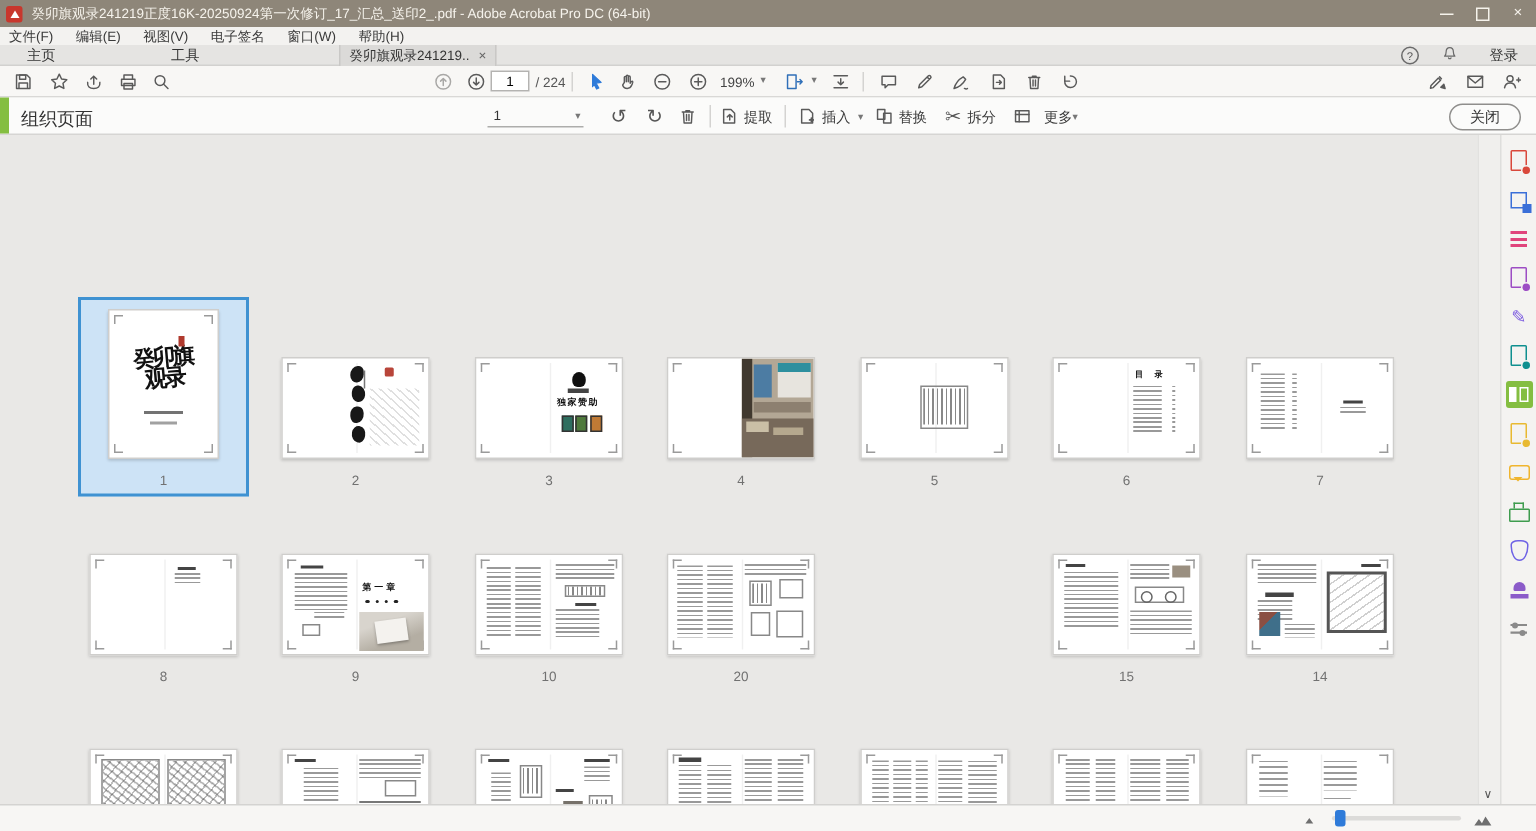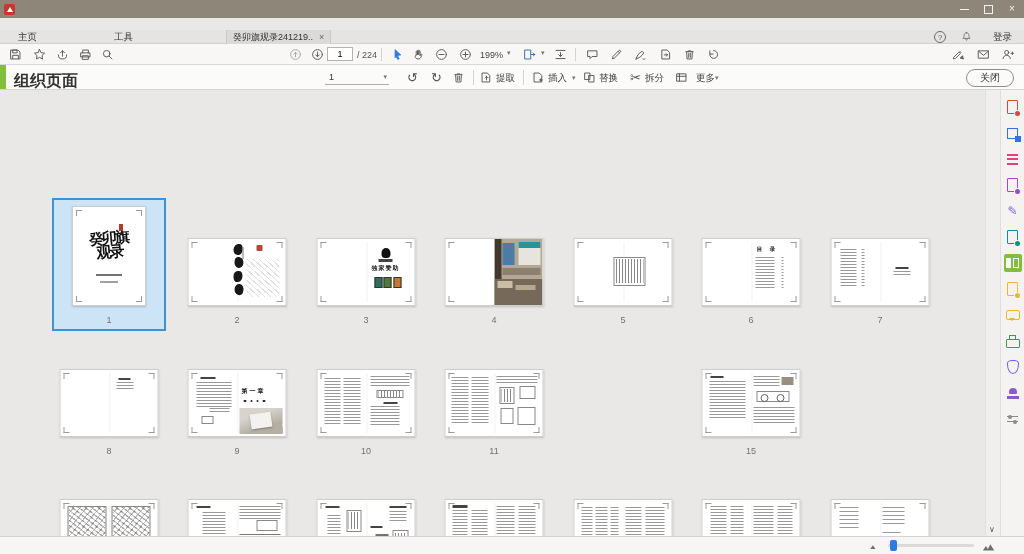--- a/index.html
+++ b/index.html
@@ -43,21 +43,21 @@
   .pageinput{position:absolute;left:327px;top:3px;width:24px;height:12px;border:1px solid #b4b3b1;
     background:#fff;font-size:9px;text-align:center;padding:0;font-family:"Liberation Sans",sans-serif}
   .pagetotal{position:absolute;left:357px;top:6px;font-size:9px;color:#555}
   .zoomtxt{position:absolute;left:480px;top:6px;font-size:9px;color:#444;cursor:pointer}
   .caret{position:absolute;top:5px;font-size:7px;color:#777;cursor:pointer}
 
   
   .orgbar{position:absolute;left:0;top:65px;width:100%;height:25px;background:#fbfbfa;
     border-bottom:1px solid #d6d5d3;box-sizing:border-box}
   .orgaccent{position:absolute;left:0;top:0;width:6px;height:100%;background:#84be41}
-  .orgtitle{position:absolute;left:14px;top:6px;font-size:16px;color:#333;font-weight:bold}
+  .orgtitle{position:absolute;left:14px;top:6px;font-size:12px;color:#333;font-weight:normal}
   .rangebox{position:absolute;left:325px;top:4px;width:64px;height:15px;border-bottom:1px solid #adadab;
     font-size:9px;color:#333;cursor:pointer}
   .rangebox .rv{position:absolute;left:4px;top:3px}
   .rangebox .caret2{position:absolute;right:2px;top:4px;font-size:7px;color:#777}
   .oi{position:absolute;top:4px;height:17px;display:flex;align-items:center;justify-content:center;cursor:pointer;
     font-size:13px;color:#555}
   .olabel{position:absolute;top:7px;font-size:9.5px;color:#3a3a3a;cursor:pointer;white-space:nowrap}
   .osep{position:absolute;top:5px;width:1px;height:15px;background:#d4d3d1}
   .closepill{position:absolute;left:966px;top:4px;width:46px;height:16px;border:1px solid #8f8e8c;border-radius:9px;
     display:flex;align-items:center;justify-content:center;font-size:10px;color:#333;cursor:pointer;background:#fbfbfa}
@@ -129,31 +129,40 @@
   .ztrack{position:relative;width:86px;height:3px;background:#dcdbd9;border-radius:2px;margin:0 8px;cursor:pointer}
   .zhandle{position:absolute;left:2px;top:-4px;width:7px;height:11px;background:#2f7bd9;border-radius:2px;cursor:pointer}
 </style>
 </head>
 <body>
 
 <div id="app">
 
   <div class="titlebar">
     <span class="applogo"></span>
+    <span class="wintitle">癸卯旗观录241219正度16K-20250924第一次修订_17_汇总_送印2_.pdf - Adobe Acrobat Pro DC (64-bit)</span>
     <span class="winctrls">
       <span class="winctl">
           <span class="winbar"></span>
         </span>
       <span class="winctl">
           <span class="winbox"></span>
         </span>
       <span class="winctl winx">×</span>
     </span>
   </div>
 
+  <div class="menubar">
+    <span class="menuitem">文件(F)</span>
+    <span class="menuitem">编辑(E)</span>
+    <span class="menuitem">视图(V)</span>
+    <span class="menuitem">电子签名</span>
+    <span class="menuitem">窗口(W)</span>
+    <span class="menuitem">帮助(H)</span>
+  </div>
 
   <div class="tabrow">
     <span class="navtab" style="left:18px">主页</span>
     <span class="navtab" style="left:114px">工具</span>
     <span class="doctab">
       <span>癸卯旗观录241219..</span>
       <span class="closex">×</span>
     </span>
     <span class="tabrt" style="right:78px">
       <span class="helpc">?</span>
@@ -526,39 +535,56 @@
             <i class="fold"></i>
             <i class="sk tl" style="left:6%;top:10%;width:18%;height:74%"></i>
             <i class="sk tl" style="left:27%;top:10%;width:17%;height:74%"></i>
             <i class="sk tl" style="left:53%;top:9%;width:42%;height:12%"></i>
             <i class="sk bx" style="left:56%;top:26%;width:15%;height:26%"></i>
             <i class="sk tlv" style="left:58%;top:29%;width:11%;height:20%"></i>
             <i class="sk bx" style="left:76%;top:24%;width:17%;height:20%"></i>
             <i class="sk bx" style="left:57%;top:58%;width:13%;height:24%"></i>
             <i class="sk bx" style="left:74%;top:56%;width:19%;height:28%"></i>
           </div>
-          <div class="pnum">11</div>
+          <div class="pnum">20</div>
         </div>
         <div class="cell" style="left: 751px; top: 271px;">
           <div class="thumb" style="width:97px;height:66px">
             <i class="cm a"></i>
             <i class="cm b"></i>
             <i class="cm c"></i>
             <i class="cm d"></i>
             <i class="fold"></i>
             <i class="sk bar" style="left:8%;top:9%;width:14%;height:2.5px"></i>
             <i class="sk tl" style="left:7%;top:16%;width:37%;height:60%"></i>
             <i class="sk tl" style="left:53%;top:9%;width:26%;height:18%"></i>
             <i class="sk" style="left:81%;top:10%;width:13%;height:13%;background:#9a8f80"></i>
             <i class="sk bx" style="left:56%;top:32%;width:34%;height:17%"></i>
             <i class="sk" style="left:60%;top:36%;width:8px;height:8px;border:1px solid #666;border-radius:50%"></i>
             <i class="sk" style="left:76%;top:36%;width:8px;height:8px;border:1px solid #666;border-radius:50%"></i>
             <i class="sk tl" style="left:53%;top:56%;width:42%;height:26%"></i>
           </div>
           <div class="pnum">15</div>
+        </div>
+        <div class="cell" style="left: 880px; top: 271px;">
+          <div class="thumb" style="width:97px;height:66px">
+            <i class="cm a"></i>
+            <i class="cm b"></i>
+            <i class="cm c"></i>
+            <i class="cm d"></i>
+            <i class="fold"></i>
+            <i class="sk tl" style="left:7%;top:9%;width:40%;height:22%"></i>
+            <i class="sk bar" style="left:12%;top:38%;width:20%;height:2.5px"></i>
+            <i class="sk tl" style="left:7%;top:45%;width:24%;height:22%"></i>
+            <i class="sk" style="left:8%;top:58%;width:15%;height:24%;background:linear-gradient(135deg,#8a4f43 0 40%,#3f6f8a 40% 100%)"></i>
+            <i class="sk tl" style="left:26%;top:70%;width:20%;height:14%"></i>
+            <i class="sk bar" style="left:78%;top:9%;width:14%;height:2.5px"></i>
+            <i class="sk" style="left:55%;top:17%;width:41%;height:62%;border:2px solid #555;background:repeating-linear-gradient(-35deg,rgba(120,120,120,.35) 0 1px,transparent 1px 5px)"></i>
+          </div>
+          <div class="pnum">14</div>
         </div>
         <div class="cell" style="left: 109px; top: 401px;">
           <div class="thumb" style="width:97px;height:66px">
             <i class="cm a"></i>
             <i class="cm b"></i>
             <i class="fold"></i>
             <i class="sk bx" style="left:7%;top:9%;width:40%;height:78%;background:repeating-linear-gradient(38deg,rgba(80,80,80,.55) 0 1px,transparent 1px 4px),repeating-linear-gradient(-50deg,rgba(110,110,110,.45) 0 1px,transparent 1px 5px)"></i>
             <i class="sk bx" style="left:53%;top:9%;width:40%;height:78%;background:repeating-linear-gradient(38deg,rgba(80,80,80,.55) 0 1px,transparent 1px 4px),repeating-linear-gradient(-50deg,rgba(110,110,110,.45) 0 1px,transparent 1px 5px)"></i>
           </div>
         </div>

